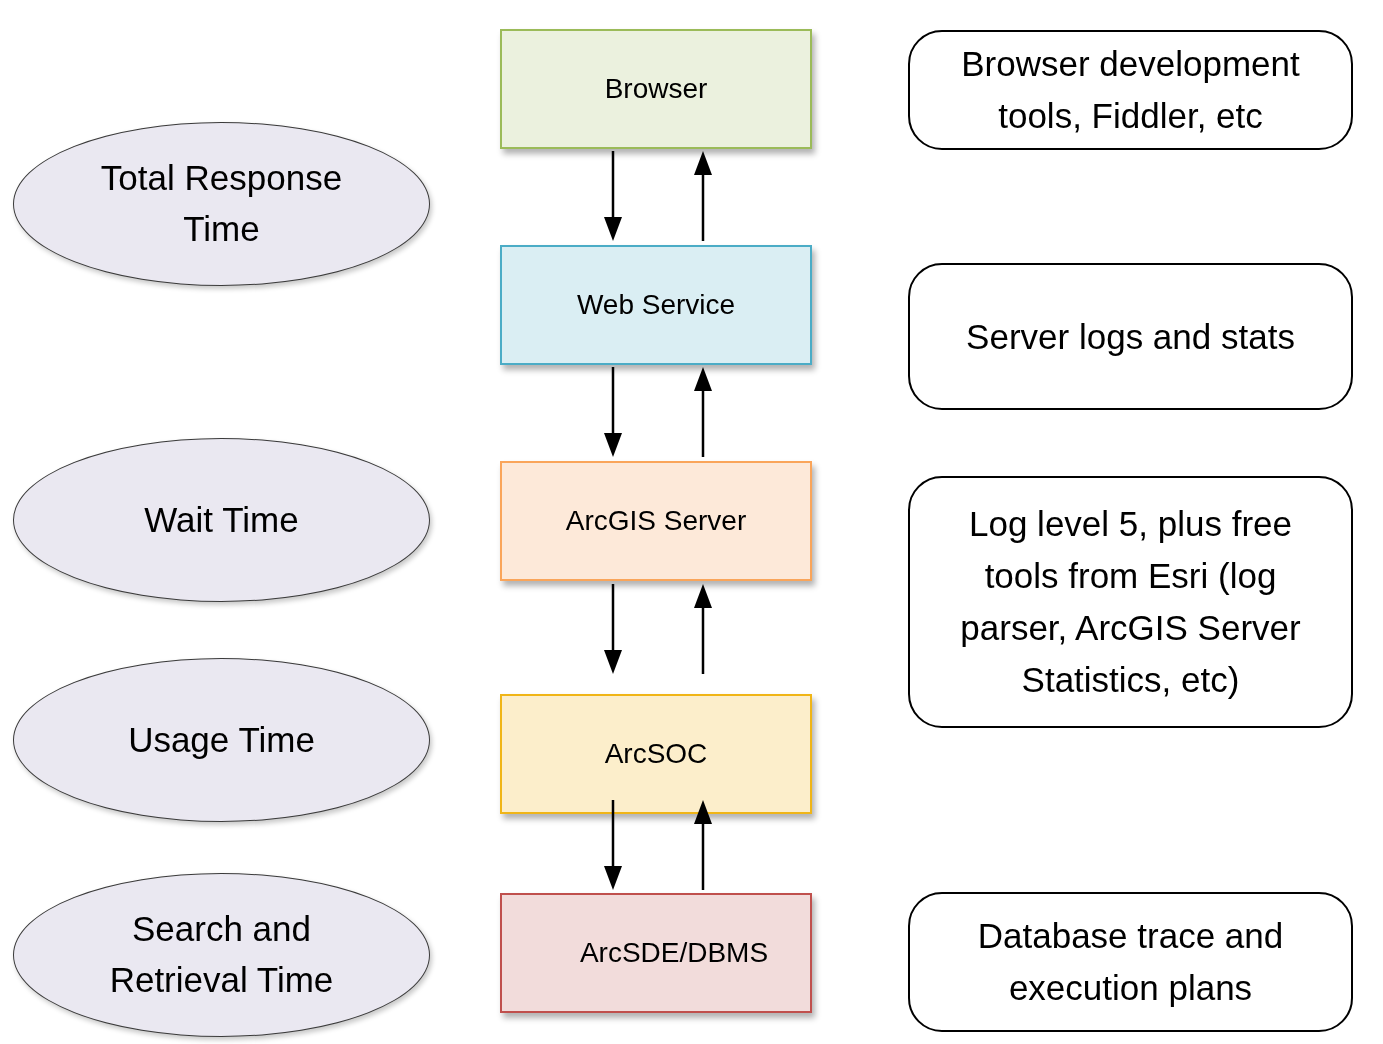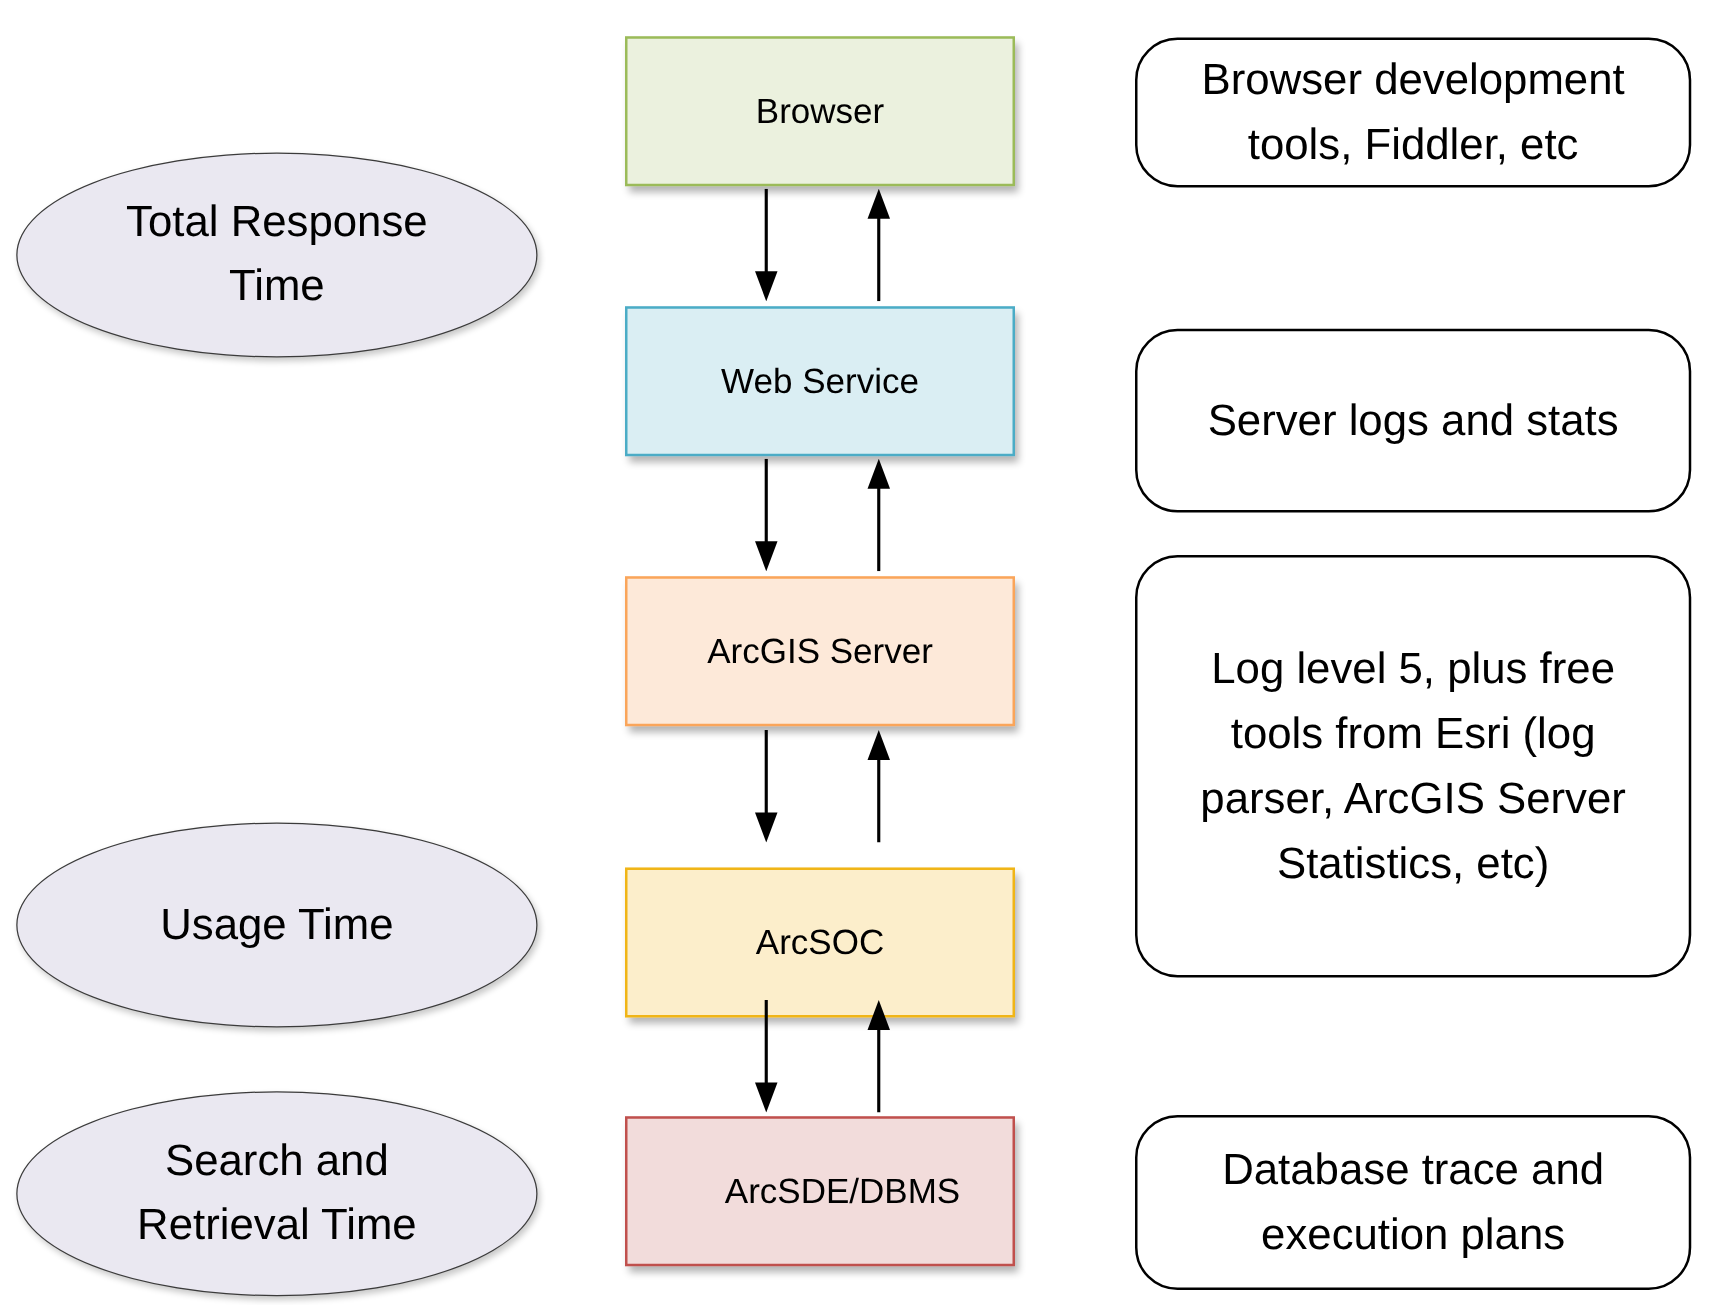--- a/index.html
+++ b/index.html
@@ -69,41 +69,44 @@
     display: flex;
     align-items: center;
     justify-content: center;
     text-align: center;
     font-size: 35px;
     line-height: 1.48;
   }
   .note .lbl { max-width: 385px; text-align: center; }
   .n1 { top: 30px;  height: 120px; }
   .n2 { top: 243px; height: 147px; margin-top: 20px; }
-  .n3 { top: 444px; height: 338px; }
+  .n3 { top: 476px; height: 252px; }
   .n4 { top: 892px; height: 140px; }
 
   
   .arrow { position: absolute; width: 24px; height: 90px; }
   .a1d { left: 601px; top: 151px; }
   .a1u { left: 691px; top: 151px; }
   .a2d { left: 601px; top: 367px; }
   .a2u { left: 691px; top: 367px; }
   .a3d { left: 601px; top: 584px; }
   .a3u { left: 691px; top: 584px; }
   .a4d { left: 601px; top: 800px; }
   .a4u { left: 691px; top: 800px; }
 </style>
 </head>
 <body>
 
 <div class="canvas">
 
   <div class="ellipse e1" style="background: rgb(234, 232, 241); border-color: rgb(59, 59, 59);">
     <span class="lbl">Total Response Time</span>
+  </div>
+  <div class="ellipse e2" style="background: rgb(234, 232, 241); border-color: rgb(59, 59, 59);">
+    <span class="lbl">Wait Time</span>
   </div>
   <div class="ellipse e3" style="background: rgb(234, 232, 241); border-color: rgb(59, 59, 59);">
     <span class="lbl">Usage Time</span>
   </div>
   <div class="ellipse e4" style="background: rgb(234, 232, 241); border-color: rgb(59, 59, 59);">
     <span class="lbl">Search and Retrieval Time</span>
   </div>
 
   <div class="box b1" style="background: rgb(235, 241, 222); border-color: rgb(155, 187, 89);">
     <span class="lbl">Browser</span>

